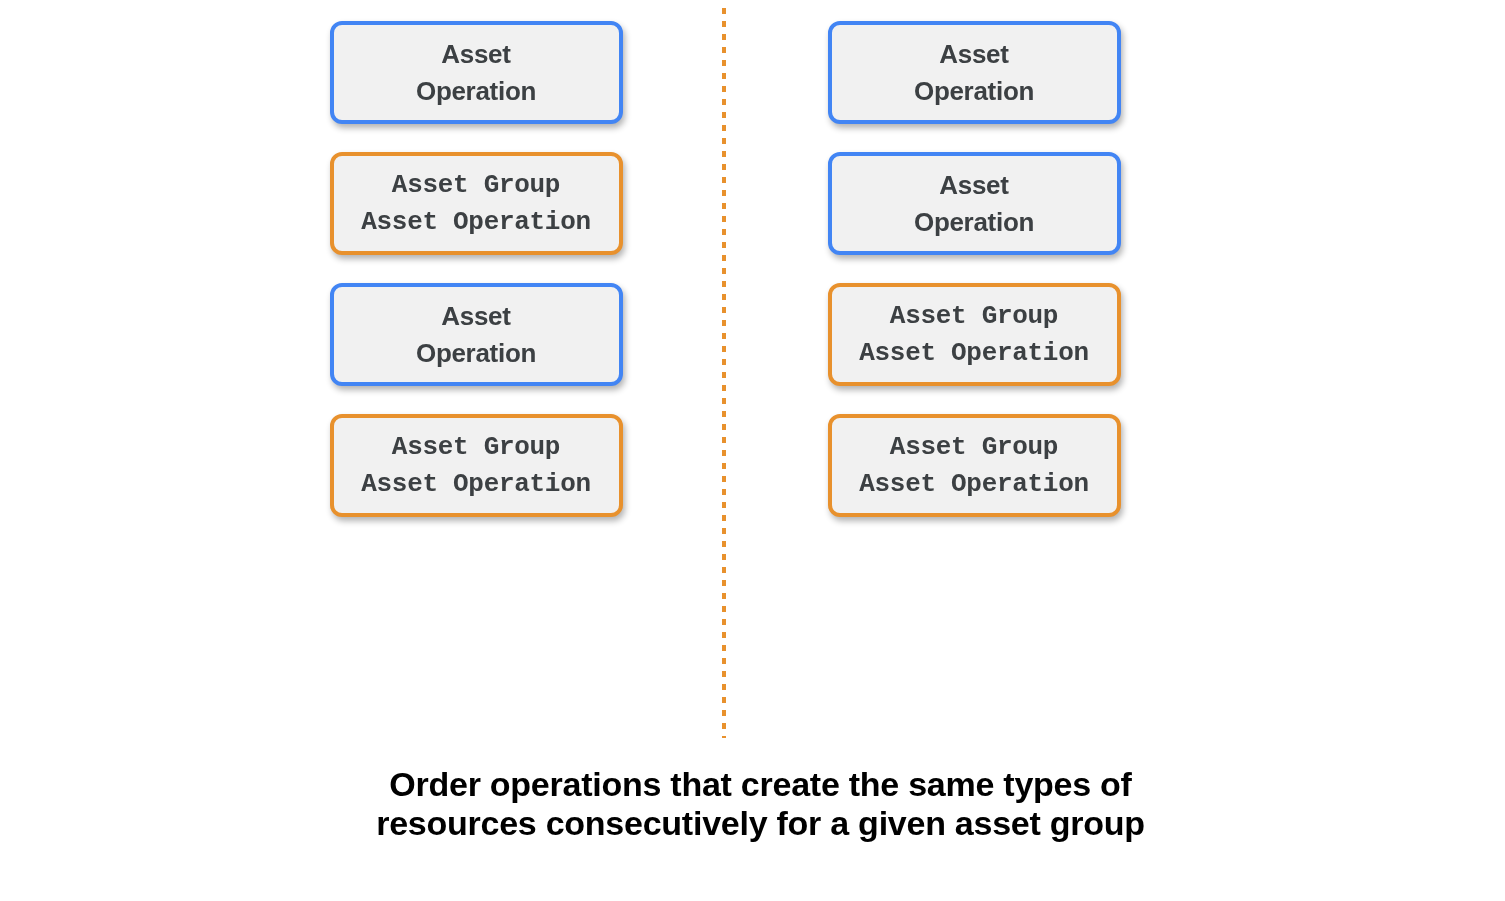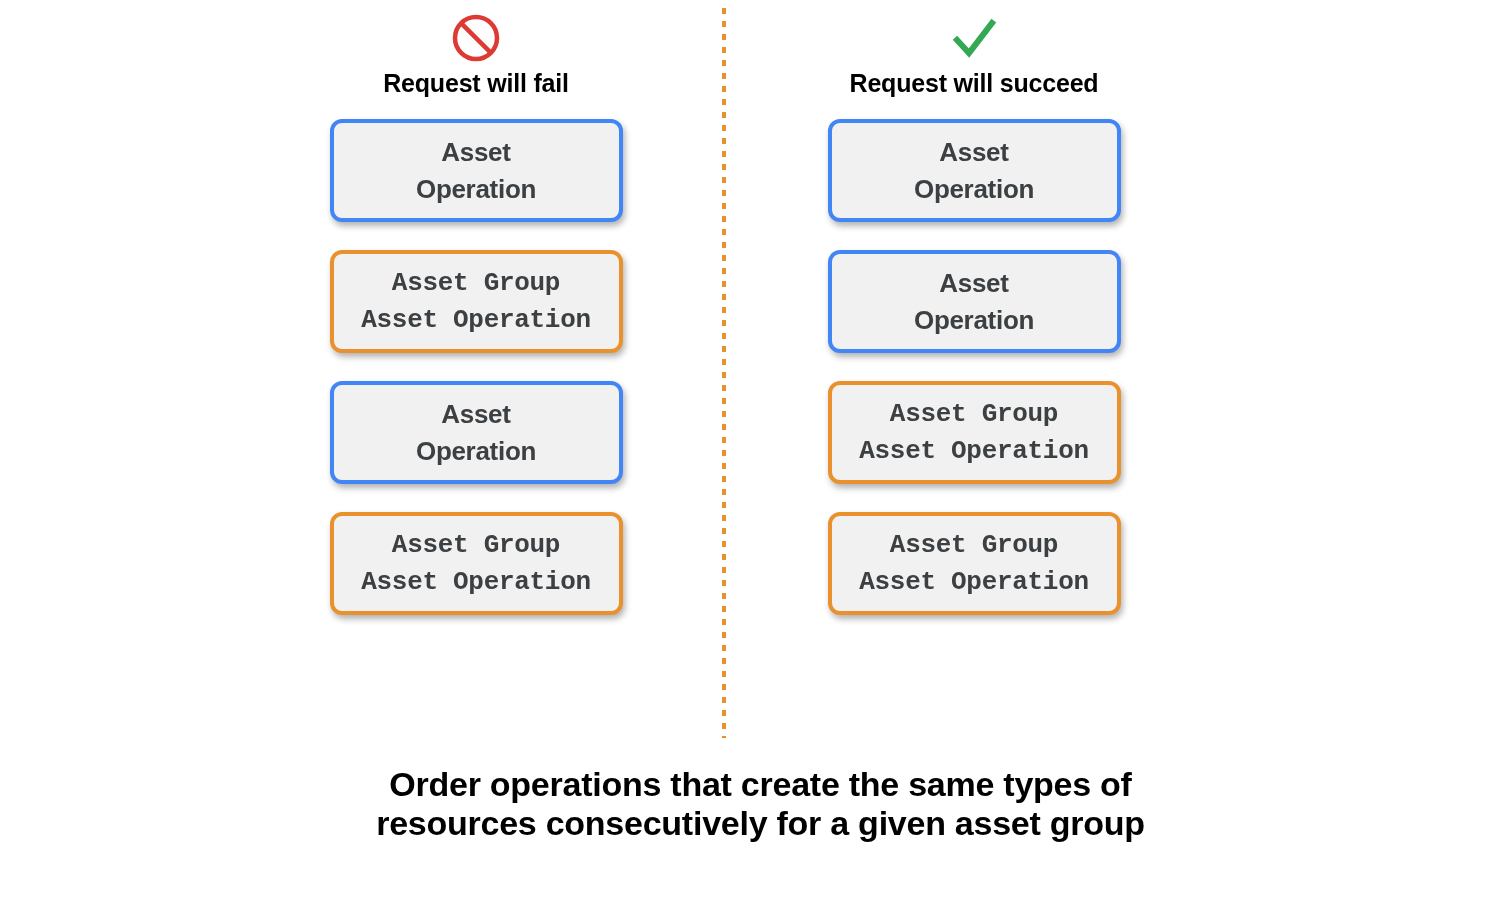--- a/index.html
+++ b/index.html
@@ -110,27 +110,20 @@
   }
 </style>
 </head>
 <body>
 
 <div id="stage">
 
   <div class="divider"></div>
 
   <div class="column left">
-    <div class="col-header">
-      <svg class="status-icon" viewBox="0 0 62 52">
-        <circle cx="31" cy="26" r="21" fill="none" stroke="#dd3a33" stroke-width="4.5"></circle>
-        <line x1="16.1" y1="11.1" x2="45.9" y2="40.9" stroke="#dd3a33" stroke-width="4.5"></line>
-      </svg>
-      <div class="col-title">Request will fail</div>
-    </div>
     <div class="card-stack">
       <div class="card blue">
         <span class="card-label">Asset
 Operation</span>
       </div>
       <div class="card orange">
         <span class="card-label">Asset Group
 Asset Operation</span>
       </div>
       <div class="card blue">
@@ -138,26 +131,20 @@
 Operation</span>
       </div>
       <div class="card orange">
         <span class="card-label">Asset Group
 Asset Operation</span>
       </div>
     </div>
   </div>
 
   <div class="column right">
-    <div class="col-header">
-      <svg class="status-icon" viewBox="0 0 62 52">
-        <polyline points="14,28 26,41 49,11" fill="none" stroke="#34a853" stroke-width="6" stroke-linecap="square" stroke-linejoin="miter"></polyline>
-      </svg>
-      <div class="col-title">Request will succeed</div>
-    </div>
     <div class="card-stack">
       <div class="card blue">
         <span class="card-label">Asset
 Operation</span>
       </div>
       <div class="card blue">
         <span class="card-label">Asset
 Operation</span>
       </div>
       <div class="card orange">

